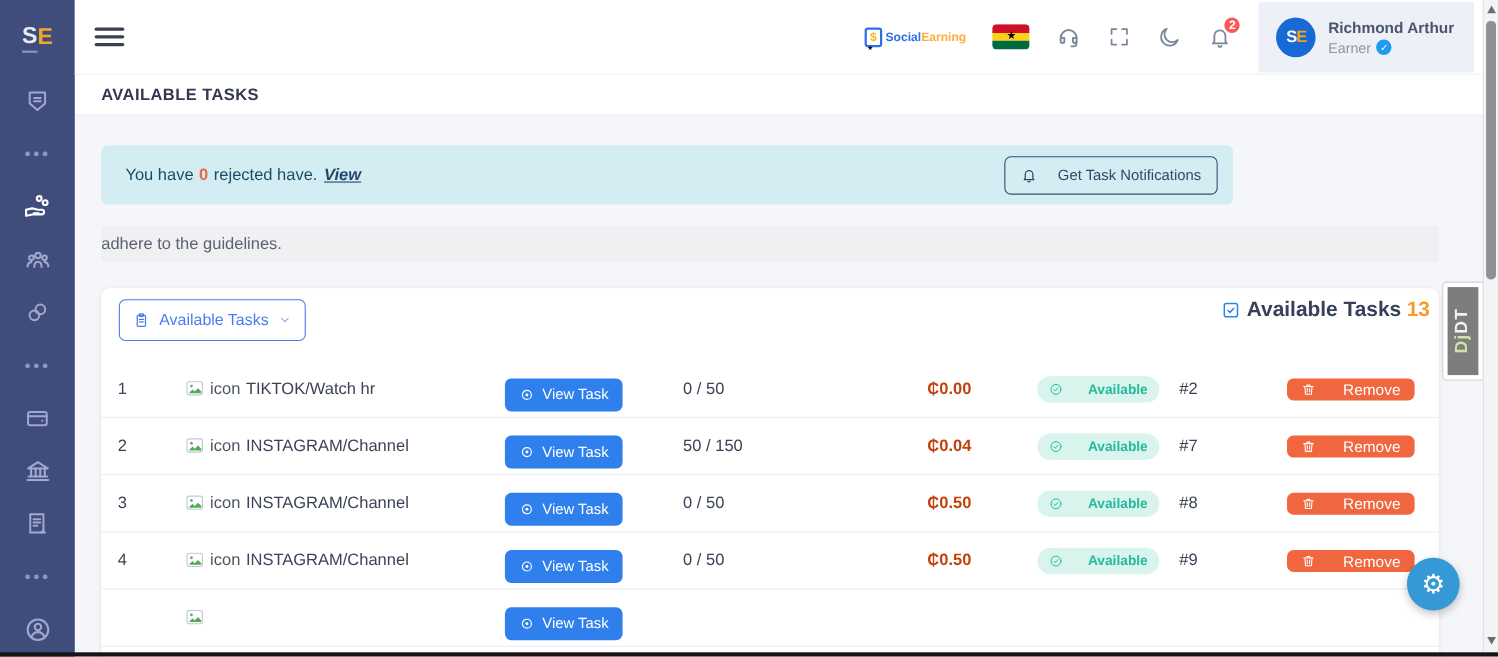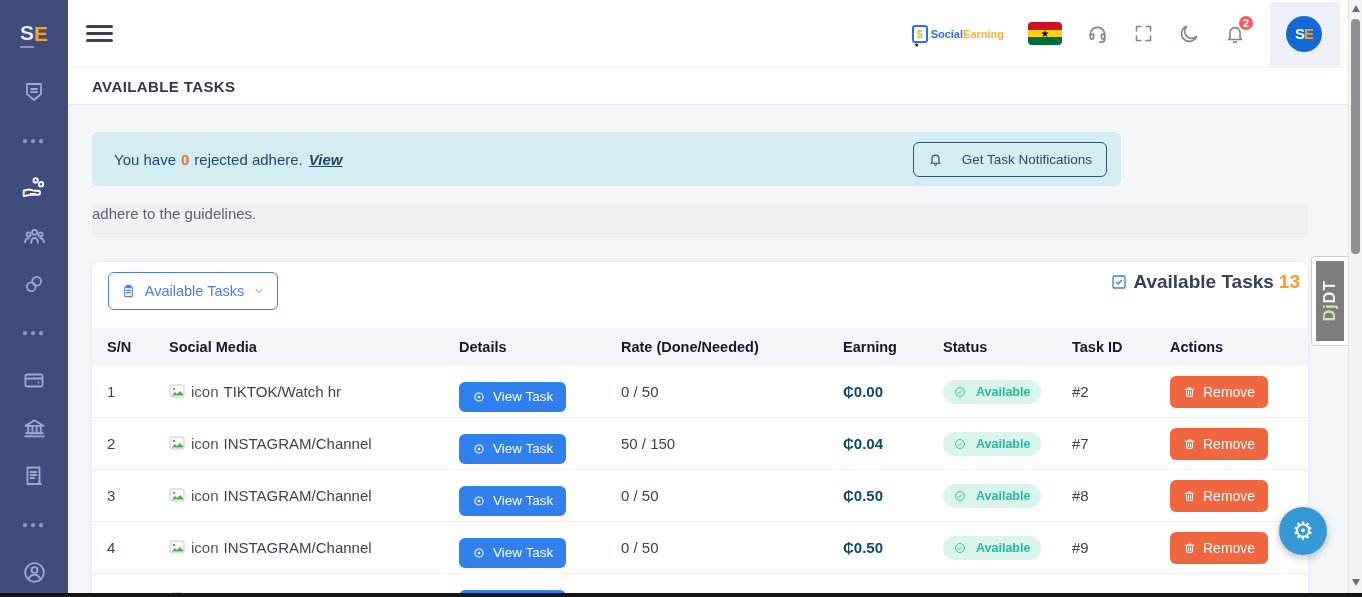--- a/index.html
+++ b/index.html
@@ -65,21 +65,21 @@
   .banner { position:absolute; left:24px; top:27px; width:1029px; height:54px; background:#d3edf3;
     border-radius:6px; display:flex; align-items:center; padding:0 14px 0 22px; font-size:15px; color:#1d4b66; }
   .banner b.count { color:#f0683f; margin:0 5px; }
   .banner .suffix { margin-right:6px; }
   .banner a.view { color:#24476a; font-weight:bold; text-decoration:underline; cursor:pointer;font-style:italic; }
   .notify-btn { margin-left:auto; display:flex; align-items:center; gap:19px; border:1px solid #33526e;
     border-radius:6px; background:transparent; color:#2d4a63; font-size:13.5px; padding:9px 14px; cursor:pointer;
     font-family:inherit; }
 
   .marquee { position:absolute; left:24px; top:100px; width:1216px; height:33px; background:#f0f0f3;
-    border-radius:3px; display:flex; font-size:15px; color:#5b6372; overflow:hidden; }
+    border-radius:3px; display:flex; align-items:center; font-size:15px; color:#5b6372; overflow:hidden; }
 
   .card { position:absolute; left:24px; top:157px; width:1216px; height:430px; background:#fff;
     border-radius:8px 8px 0 0; box-shadow:0 1px 4px rgba(40,50,80,.10); }
   .card-toolbar { position:relative; height:66px; }
   .dropdown-btn { position:absolute; left:16px; top:10px; height:38px; width:170px; background:#fff;
     border:1px solid #4b7bec; border-radius:6px; color:#4a7cf0; font-size:14.5px; display:flex; align-items:center;
     justify-content:center; gap:9px; cursor:pointer; font-family:inherit; }
   .right-group { position:absolute; right:8px; top:9px; display:flex; align-items:center; gap:5px; }
   .checkbox-ic { color:#2f80ed; cursor:pointer; display:flex; }
   .list-title { font-size:19px; font-weight:bold; color:#39415a; }
@@ -90,25 +90,25 @@
 
   .tbl-head, .tbl-row { display:grid; grid-template-columns:62px 290px 162px 222px 100px 129px 98px 1fr; align-items:center; }
   .tbl-head { background:#f3f5f8; height:38px; font-size:14.5px; font-weight:bold; color:#14182b; }
   .tbl-head > div { padding-left:15px; }
   .tbl-row { height:52px; border-bottom:1px solid #edeef2; font-size:15px; color:#3c4257; }
   .tbl-row > div { padding-left:15px; display:flex; align-items:center; }
   .cell-social { gap:5px; }
   .icon-alt { color:#4b5563; }
   .view-btn { background:#2f80ed; border:none; border-radius:6px; color:#fff; height:30px; padding:0 13px;
     font-size:13.5px; display:flex; align-items:center; gap:7px; cursor:pointer; font-family:inherit;margin-top:10px; }
-  .earning { font-weight:bold; color:#0c4a6e; }
+  .earning { font-weight:bold; color:#c2410c; }
   .pill { background:#d9f4ec; color:#27ba9c; border-radius:12px; padding:5px 11px; font-size:12.5px;
-    font-weight:bold; display:flex; align-items:center; gap:10px; }
-  .remove-btn { background:#f0663f; border:none; border-radius:6px; color:#fff; height:32px; padding:0 13px;
-    font-size:14px; display:flex; align-items:center; gap:7px; cursor:pointer; font-family:inherit; }
+    font-weight:bold; display:flex; align-items:center; gap:23px; }
+  .remove-btn { background:#f0663f; border:none; border-radius:6px; color:#fff; height:20px; padding:0 13px;
+    font-size:14px; display:flex; align-items:center; gap:25px; cursor:pointer; font-family:inherit; }
 
   
   .djdt { position:absolute; left:1311px; top:256px; width:38px; height:90px; background:#fff;
     border:1px solid #cfcfcf; border-radius:4px 0 0 4px; z-index:20; cursor:pointer; }
   .djdt-inner { position:absolute; left:4px; top:4px; right:4px; bottom:4px; background:#7d7d7d;
     display:flex; align-items:center; justify-content:center; }
   .djdt-text { writing-mode:vertical-rl; transform:rotate(180deg); font-weight:bold; font-size:16px;
     letter-spacing:1px; }
   .djdt-text .g { color:#cde3a9; } .djdt-text .w { color:#f2f2f2; }
 
@@ -245,34 +245,41 @@
           <path d="M6.5 16v-5.5a5.5 5.5 0 1111 0V16l1.5 2h-14z"></path>
           <path d="M10.5 20.5a1.8 1.8 0 003 0"></path>
         </svg>
       <span class="badge">2</span>
     </div>
     <div class="user-panel">
       <div class="avatar">
         <span class="s">S</span>
           <span class="e">E</span>
       </div>
+      <div>
+        <div class="user-name">Richmond Arthur</div>
+        <div class="user-role">
+            <span>Earner</span>
+            <span class="verified">✓</span>
+          </div>
+      </div>
     </div>
   </div>
 </header>
 
 <div class="titlebar">
   <h1>AVAILABLE TASKS</h1>
 </div>
 
 <main class="content">
 
   <div class="banner">
     <span>You have</span>
     <b class="count">0</b>
-    <span class="suffix">rejected adhere.</span>
+    <span class="suffix">rejected have.</span>
     <a class="view">View</a>
     <button class="notify-btn">
       <svg class="i" width="15" height="15" viewBox="0 0 24 24">
           <path d="M6.5 16v-5.5a5.5 5.5 0 1111 0V16l1.5 2h-14z"></path>
           <path d="M10.5 20.5a1.8 1.8 0 003 0"></path>
         </svg>
       <span>Get Task Notifications</span>
     </button>
   </div>
 
@@ -297,30 +304,20 @@
         <span class="checkbox-ic">
           <svg class="i" width="18" height="18" viewBox="0 0 24 24">
               <rect x="4" y="4" width="16" height="16" rx="2.5"></rect>
               <path d="M8.5 12.3l2.4 2.4 4.6-5"></path>
             </svg>
         </span>
         <span class="list-title"><span>Available Tasks</span><span class="list-count">13</span></span>
       </div>
     </div>
 
-    <div class="tbl-head">
-      <div>S/N</div>
-      <div>Social Media</div>
-      <div>Details</div>
-      <div>Rate (Done/Needed)</div>
-      <div>Earning</div>
-      <div>Status</div>
-      <div>Task ID</div>
-      <div>Actions</div>
-    </div>
 
     <div class="tbl-row">
       <div>1</div>
       <div class="cell-social">
         <svg width="17" height="15" viewBox="0 0 17 15">
             <rect x="1" y="1" width="14" height="12" rx="2" fill="#fff" stroke="#c3c7cf"></rect>
             <circle cx="5" cy="5" r="1.3" fill="#8e939b"></circle>
             <path d="M3 11l3-3 2 2 3-3 3 3v1.5H3z" fill="#4caf50"></path>
           </svg>
         <span class="icon-alt">icon</span>

